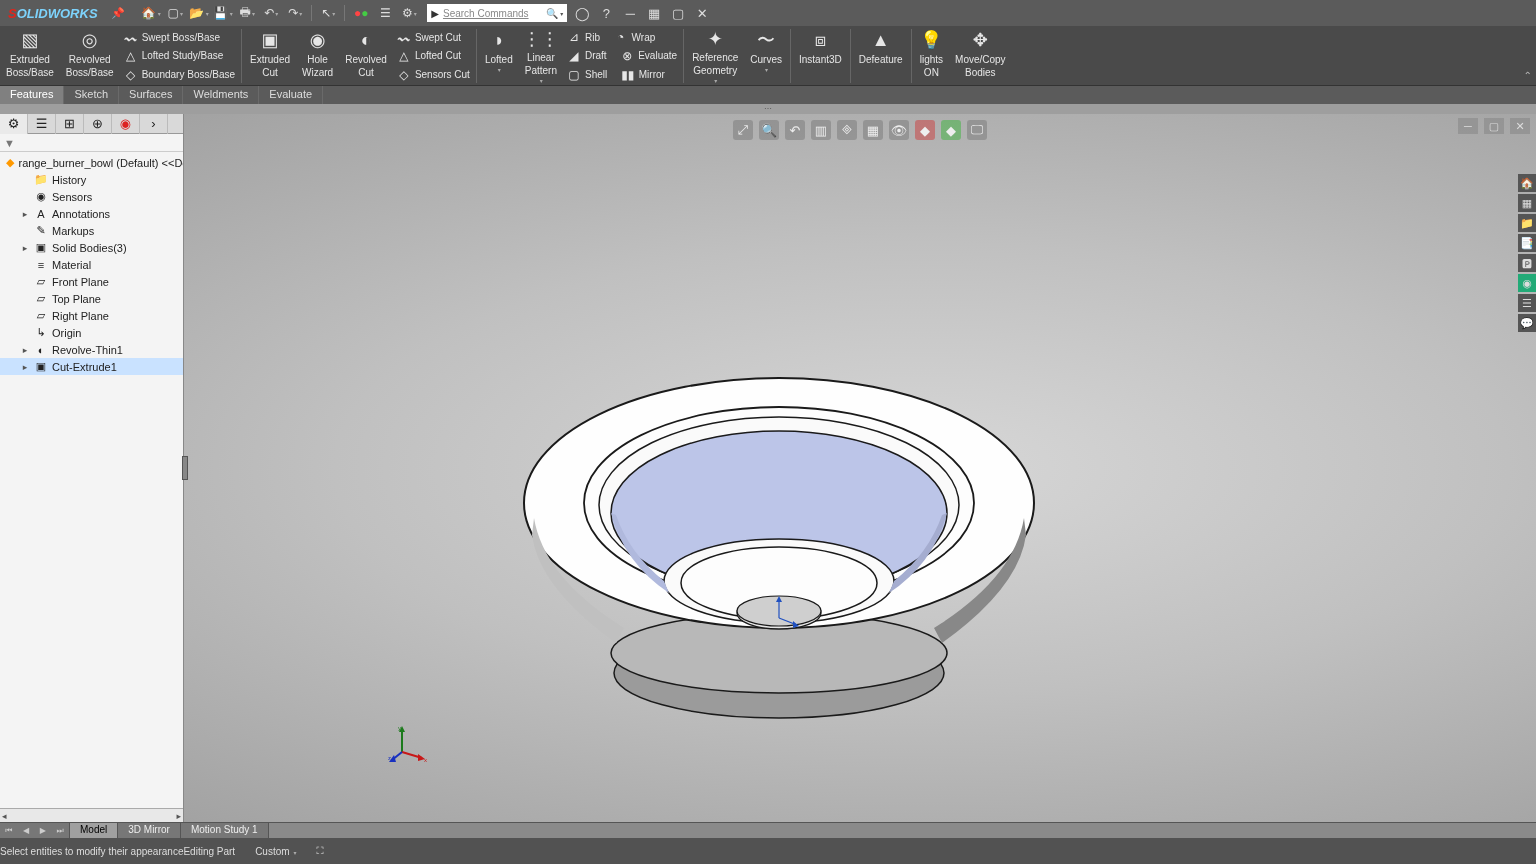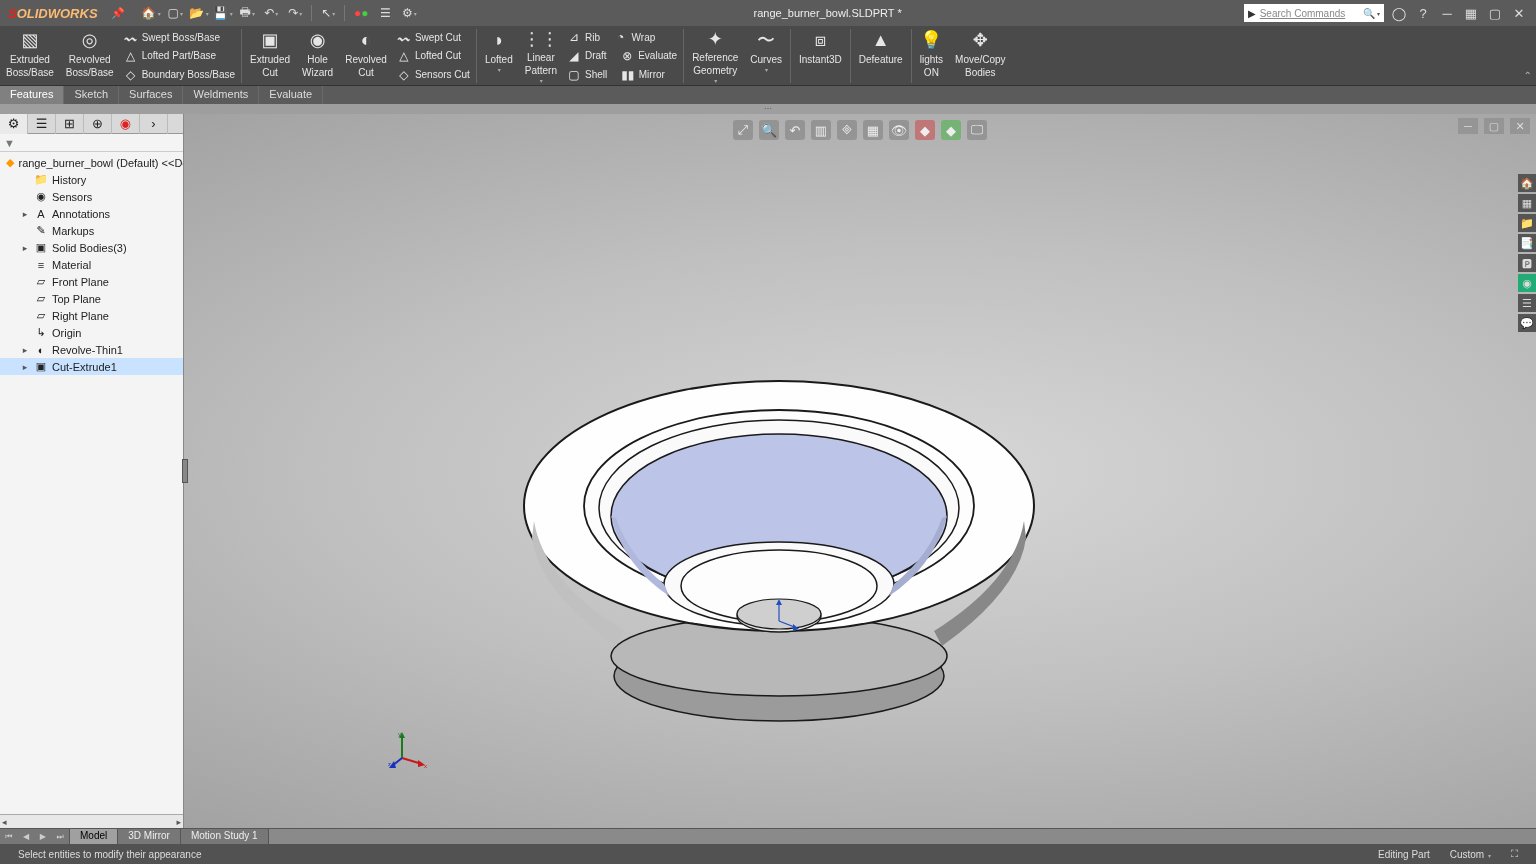--- a/index.html
+++ b/index.html
@@ -2,21 +2,21 @@
 <html><head>
 <meta charset="utf-8">
 <style>
 * { box-sizing: border-box; margin: 0; padding: 0; font-family: "Segoe UI", Arial, sans-serif; }
 body { width: 1536px; height: 864px; overflow: hidden; background: #666; display: flex; flex-direction: column; }
 
 
 .titlebar { height: 26px; background: #5b5b5b; display: flex; align-items: center; color: #ddd; font-size: 11px; }
 .titlebar .logo { padding: 0 8px; font-weight: bold; font-style: italic; font-size: 13px; }
 .titlebar .logo .s { color: #e2231a; }
-.titlebar .logo .rest { color: #fdba74; }
+.titlebar .logo .rest { color: #7dd3fc; }
 .titlebar .menus { display: flex; gap: 2px; }
 .titlebar .menus span { padding: 4px 8px; cursor: default; }
 .titlebar .pin { padding: 0 6px; color: #ccc; }
 .titlebar .qat { display: flex; gap: 4px; padding-left: 10px; align-items: center; }
 .titlebar .qat .qbtn { width: 20px; height: 20px; display:flex; align-items:center; justify-content:center; color:#ddd; font-size:12px; position:relative; }
 .titlebar .qat .sep { width:1px; height:16px; background:#777; margin:0 2px; }
 .titlebar .doc { flex:1; text-align:center; color:#eee; font-size:11px; }
 .titlebar .search { width: 140px; height: 18px; background:#fff; display:flex; align-items:center; padding:0 4px; font-size:10px; color:#888; }
 .titlebar .right { display:flex; align-items:center; gap:6px; padding: 0 8px; }
 .titlebar .right .ico { width:18px; height:18px; display:flex; align-items:center; justify-content:center; color:#ddd; font-size:13px; }
@@ -73,21 +73,21 @@
 
 .viewport { position:absolute; left:184px; top:0; right:0; bottom:0; }
 
 
 .bottomtabs { height: 16px; background:#8a8a8a; display:flex; font-size:10px; color:#eee; border-top:1px solid #555; }
 .bottomtabs .pre { width:70px; background:#777; display:flex; align-items:center; justify-content:space-around; font-size:8px; color:#ccc; border-right:1px solid #555;}
 .bottomtabs .bt { padding: 1px 10px; border-right:1px solid #555; background:#777; }
 .bottomtabs .bt.active { background:#a0a0a0; color:#000; }
 
 
-.statusbar { height: 20px; background:#525252; display:flex; align-items:center; color:#ddd; font-size:10px; padding:0 18px; justify-content:space-between; }
+.statusbar { height: 26px; background:#525252; display:flex; align-items:center; color:#ddd; font-size:10px; padding:0 0; }
 .statusbar .rightside { display:flex; gap:20px; align-items:center;}
 .drag { position:absolute; left:184px; top:50%; width:6px; height:24px; background:#888; transform:translate(-2px,-50%); border:1px solid #555; }
 
 </style>
 </head>
 <body>
 
 <div class="titlebar">
   <div class="logo">
     <span class="s">S</span><span class="rest">OLIDWORKS</span>
@@ -101,21 +101,20 @@
     <span class="qbtn">🖶<span class="dd">▾</span></span>
     <span class="qbtn">↶<span class="dd">▾</span></span>
     <span class="qbtn">↷<span class="dd">▾</span></span>
     <span class="sep"></span>
     <span class="qbtn">↖<span class="dd">▾</span></span>
     <span class="sep"></span>
     <span class="qbtn" style="color:#f44">●<span style="color:#4c4">●</span></span>
     <span class="qbtn">☰</span>
     <span class="qbtn">⚙<span class="dd">▾</span></span>
   </div>
-  <div class="doc">range_burner_bowl.SLDPRT *</div>
   <div class="right">
     <div class="search">
       <span style="margin-right:4px;color:#333;">▶</span>
       <span style="flex:1;text-decoration:underline;">Search Commands</span>
       <span>🔍</span>
       <span class="dd" style="color:#555;">▾</span>
     </div>
     <span class="ico">◯</span>
     <span class="ico">?</span>
     <span class="ico">─</span>
@@ -136,21 +135,21 @@
       <span>Revolved</span>
       <span>Boss/Base</span>
     </div>
   <div class="col">
     <div class="row">
         <span class="mico">〰</span>
         <span>Swept Boss/Base</span>
       </div>
     <div class="row">
         <span class="mico">△</span>
-        <span>Lofted Part/Base</span>
+        <span>Lofted Study/Base</span>
       </div>
     <div class="row">
         <span class="mico">◇</span>
         <span>Boundary Boss/Base</span>
       </div>
   </div>
   <div class="sep"></div>
   <div class="big">
       <span class="ico">▣</span>
       <span>Extruded</span>

